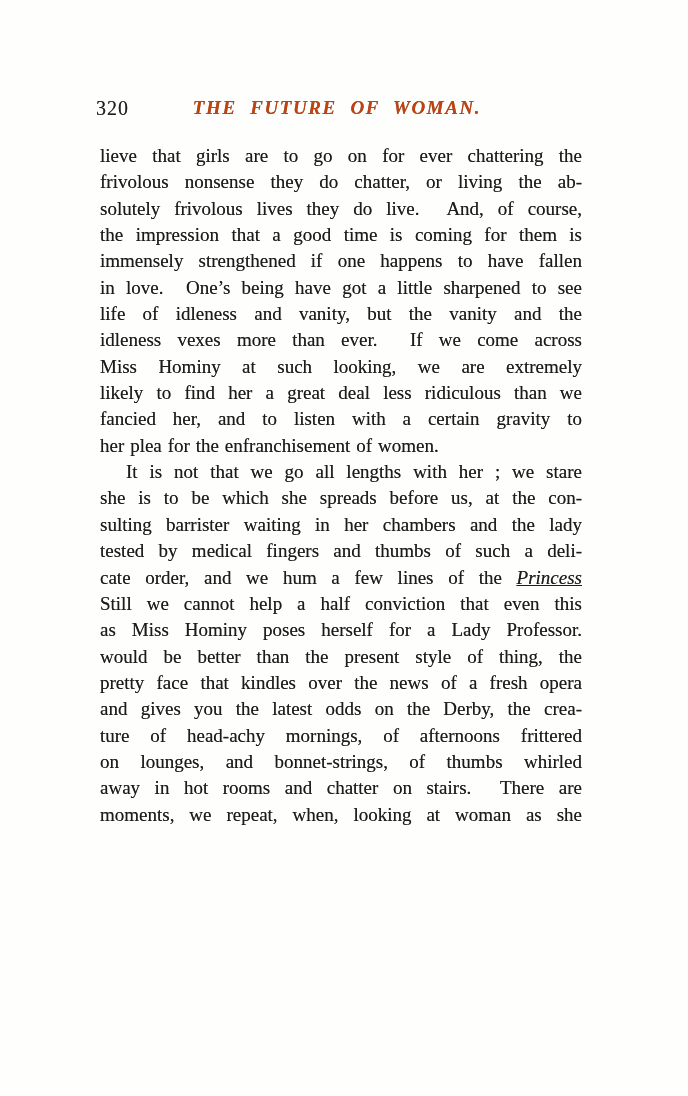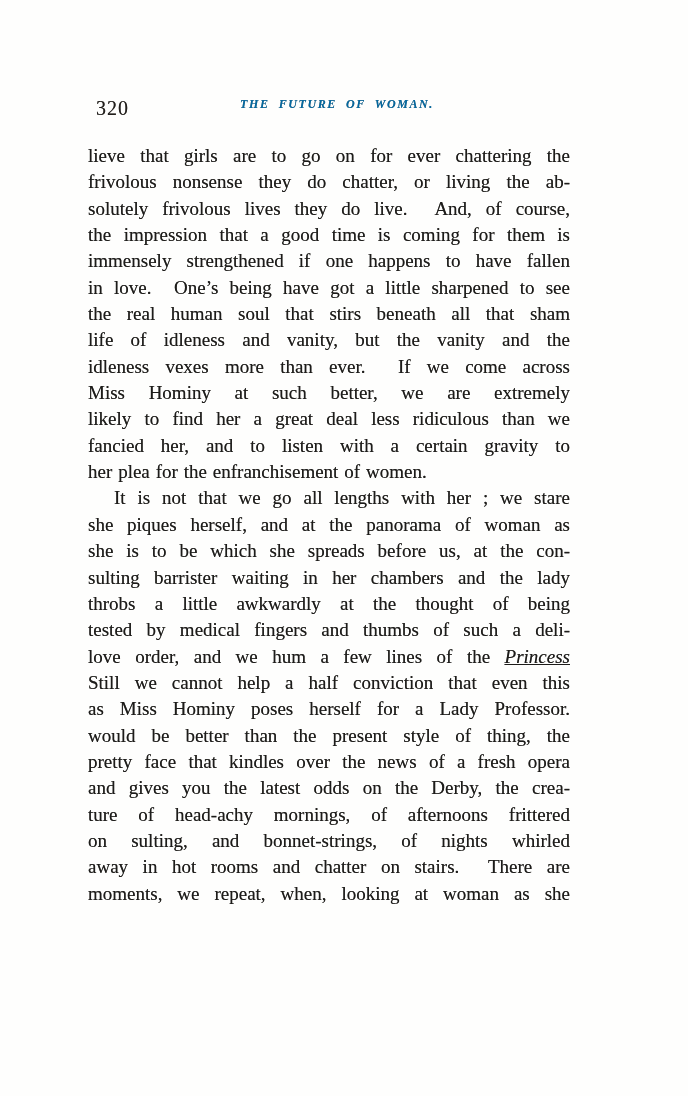--- a/index.html
+++ b/index.html
@@ -28,32 +28,32 @@
     left: 0;
     top: 0;
     font-size: 20px;
     letter-spacing: 1px;
     color: #221f1c;
     text-shadow: 0 0 0.5px rgba(30,28,25,0.6);
   }
   .running-title {
     display: block;
     text-align: center;
-    font-size: 12px;
+    font-size: 19px;
     font-style: italic;
     font-weight: bold;
     letter-spacing: 1.6px;
     word-spacing: 0.38em;
-    color: #0369a1;
+    color: #c2410c;
     text-shadow: 0 0 0.5px rgba(30,28,25,0.55);
   }
   .text-block {
     position: absolute;
     top: 143px;
-    left: 88px;
+    left: 100px;
     width: 482px;
   }
   .line {
     white-space: pre-wrap;
     text-align: justify;
     text-align-last: justify;
     font-size: 19px;
     line-height: 26.35px;
     height: 26.35px;
     overflow: hidden;
@@ -80,40 +80,37 @@
     <span class="running-title">THE FUTURE OF WOMAN.</span>
   </div>
   <div class="text-block">
       <div>
         <div class="line"><span>lieve that girls are to go on for ever chattering the</span></div>
         <div class="line"><span>frivolous nonsense they do chatter, or living the ab-</span></div>
         <div class="line"><span>solutely frivolous lives they do live.  And, of course,</span></div>
         <div class="line"><span>the impression that a good time is coming for them is</span></div>
         <div class="line"><span>immensely strengthened if one happens to have fallen</span></div>
         <div class="line"><span>in love.  One’s being have got a little sharpened to see</span></div>
-        <div class="line"><span>the real human soul that stirs beneath all that sham</span></div>
         <div class="line"><span>life of idleness and vanity, but the vanity and the</span></div>
         <div class="line"><span>idleness vexes more than ever.  If we come across</span></div>
-        <div class="line"><span>Miss Hominy at such better, we are extremely</span></div>
+        <div class="line"><span>Miss Hominy at such looking, we are extremely</span></div>
         <div class="line"><span>likely to find her a great deal less ridiculous than we</span></div>
         <div class="line"><span>fancied her, and to listen with a certain gravity to</span></div>
         <div class="line no-just"><span>her plea for the enfranchisement of women.</span></div>
       </div>
       <div>
         <div class="line indent"><span>It is not that we go all lengths with her ; we stare</span></div>
-        <div class="line"><span>she piques herself, and at the panorama of woman as</span></div>
         <div class="line"><span>she is to be which she spreads before us, at the con-</span></div>
         <div class="line"><span>sulting barrister waiting in her chambers and the lady</span></div>
-        <div class="line"><span>throbs a little awkwardly at the thought of being</span></div>
         <div class="line"><span>tested by medical fingers and thumbs of such a deli-</span></div>
-        <div class="line"><span>love order, and we hum a few lines of the </span><span class="it">Princess</span></div>
+        <div class="line"><span>cate order, and we hum a few lines of the </span><span class="it">Princess</span></div>
         <div class="line"><span>Still we cannot help a half conviction that even this</span></div>
         <div class="line"><span>as Miss Hominy poses herself for a Lady Professor.</span></div>
         <div class="line"><span>would be better than the present style of thing, the</span></div>
         <div class="line"><span>pretty face that kindles over the news of a fresh opera</span></div>
         <div class="line"><span>and gives you the latest odds on the Derby, the crea-</span></div>
         <div class="line"><span>ture of head-achy mornings, of afternoons frittered</span></div>
-        <div class="line"><span>on sulting, and bonnet-strings, of nights whirled</span></div>
+        <div class="line"><span>on lounges, and bonnet-strings, of thumbs whirled</span></div>
         <div class="line"><span>away in hot rooms and chatter on stairs.  There are</span></div>
         <div class="line"><span>moments, we repeat, when, looking at woman as she</span></div>
       </div>
     </div>
 </div>
 
 </body></html>

